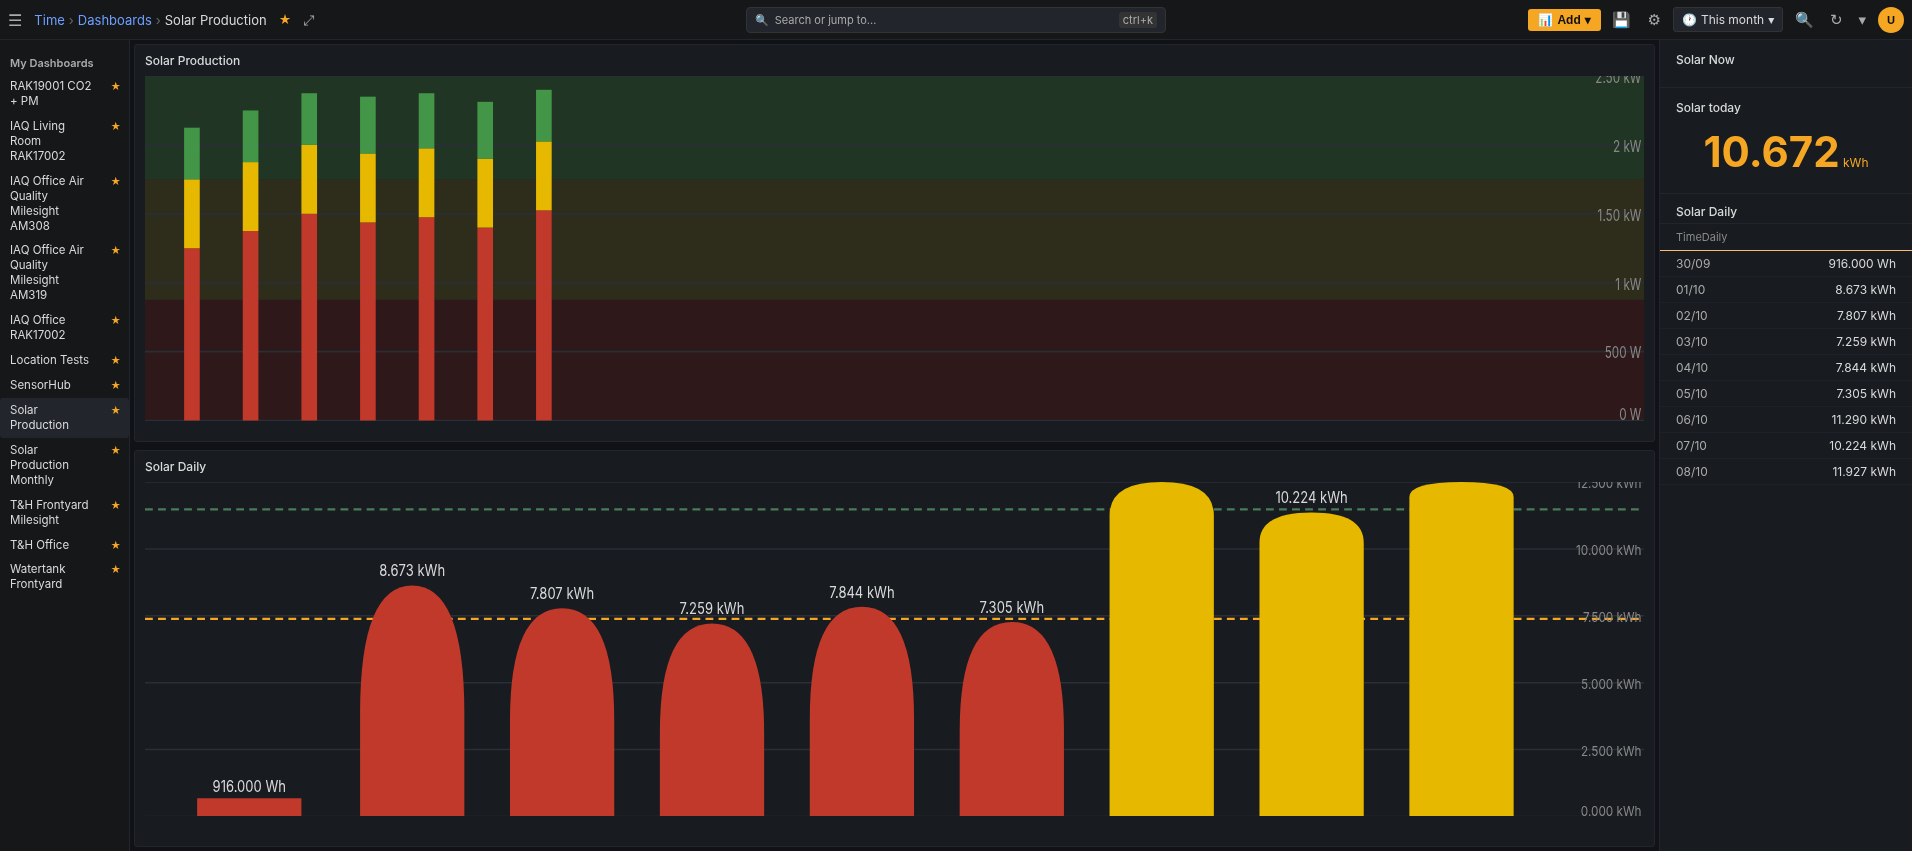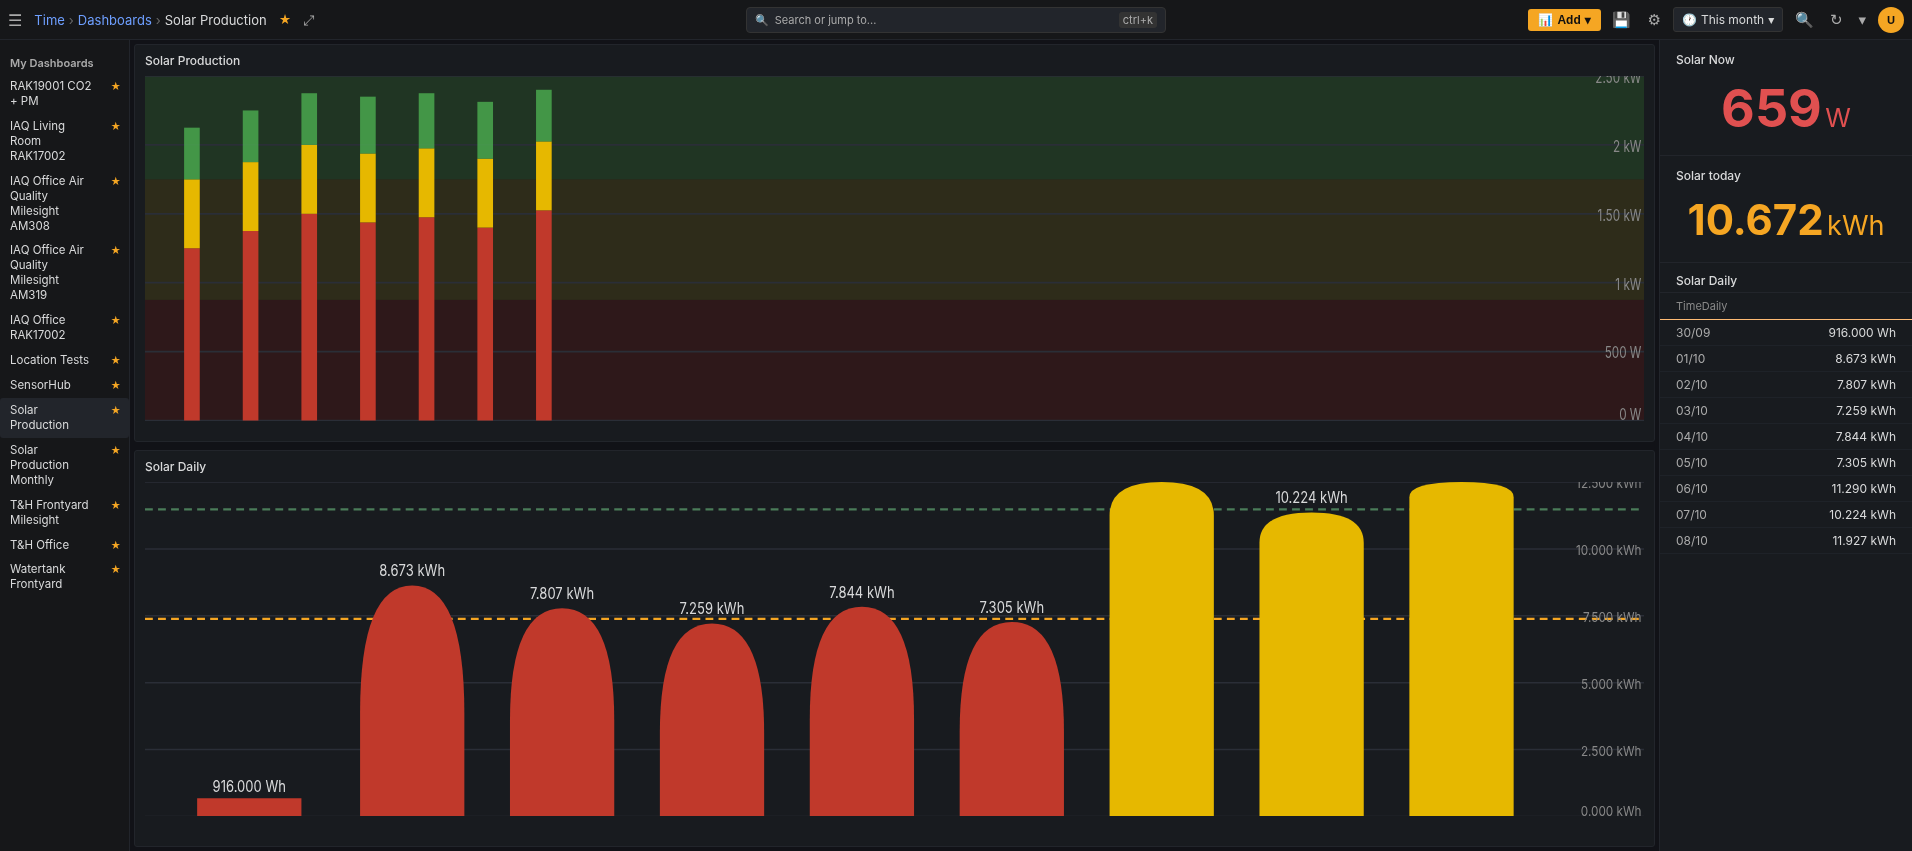--- a/index.html
+++ b/index.html
@@ -256,21 +256,21 @@
     }
 
     .solar-today-value {
       font-size: 42px;
       font-weight: 700;
       color: #f5a623;
       text-align: center;
       line-height: 1;
     }
     .solar-today-unit {
-      font-size: 27px;
+      font-size: 12px;
       color: #f5a623;
     }
 
     .rs-table {
       flex: 1;
       overflow-y: auto;
     }
 
     .rs-table-header {
       display: flex;
@@ -594,24 +594,20 @@
           </svg>
         </div>
       </div>
 
     </div>
 
     <div class="right-sidebar">
 
       <div class="rs-section">
         <div class="rs-title">Solar Now</div>
-        <div style="text-align:center; padding: 8px 0;">
-          <span class="solar-now-value">659</span>
-          <span class="solar-now-unit">W</span>
-        </div>
       </div>
 
       <div class="rs-section">
         <div class="rs-title">Solar today</div>
         <div style="text-align:center; padding: 8px 0;">
           <span class="solar-today-value">10.672</span>
           <span class="solar-today-unit">kWh</span>
         </div>
       </div>
 

